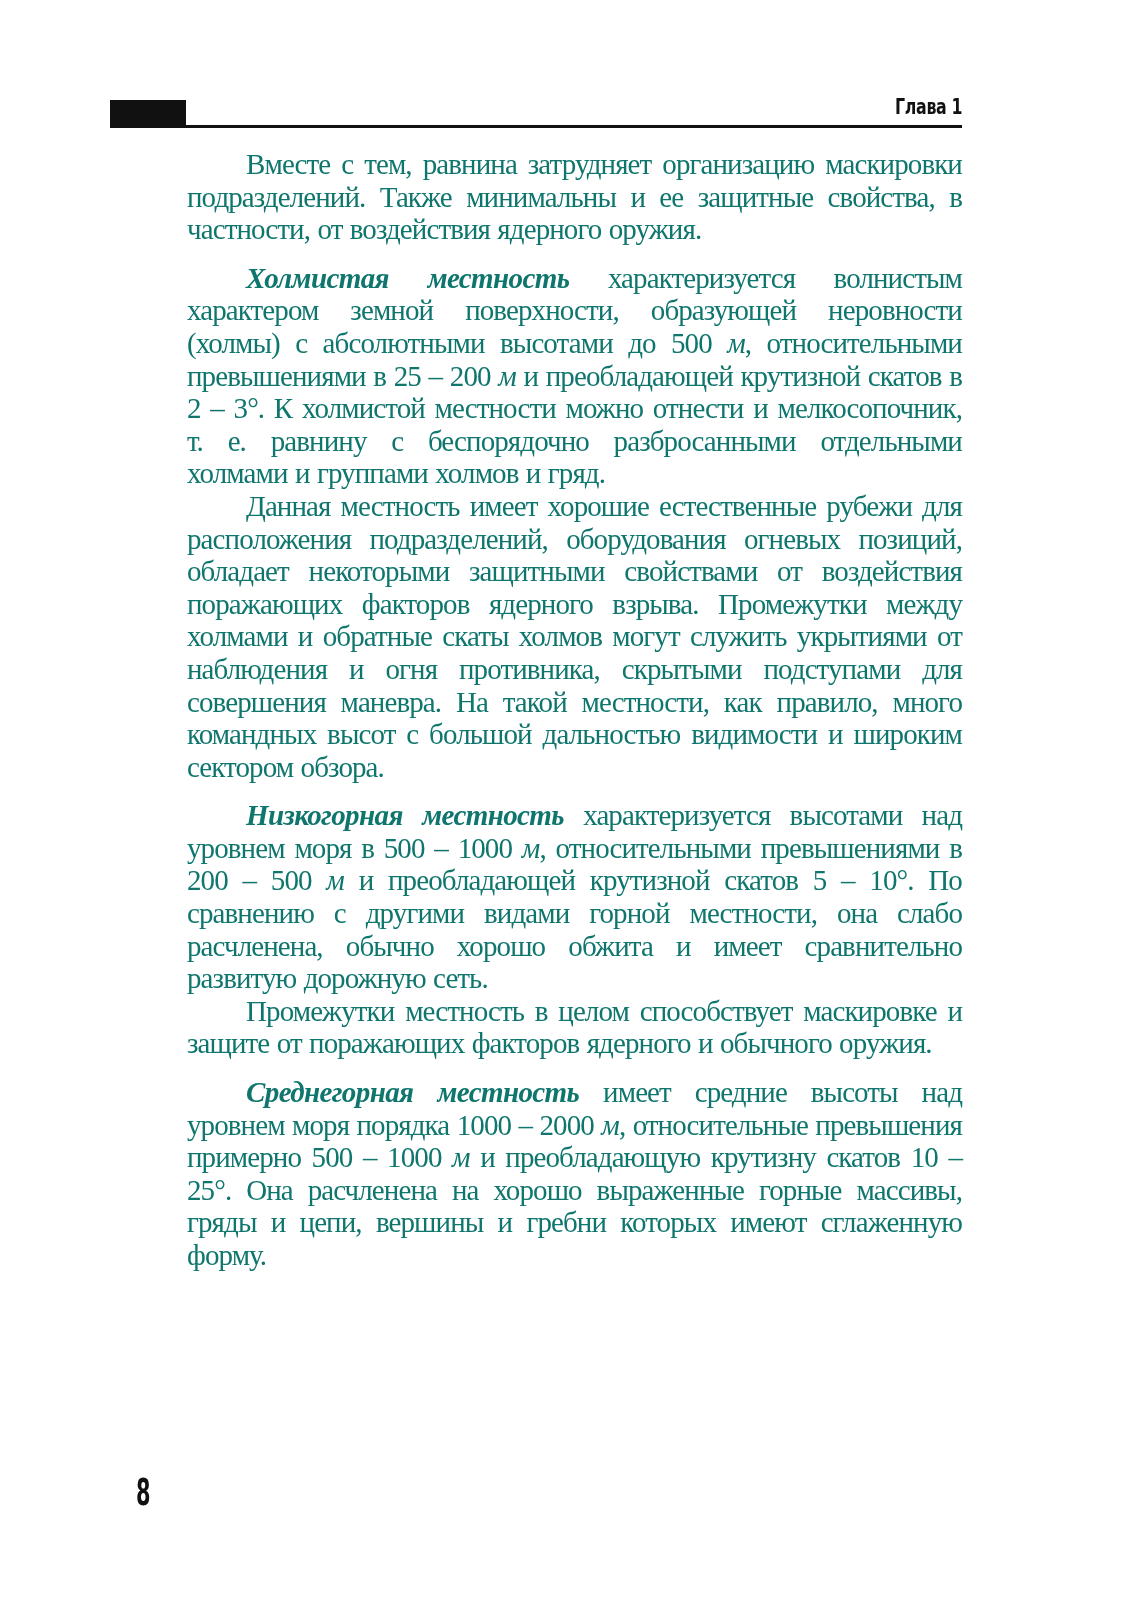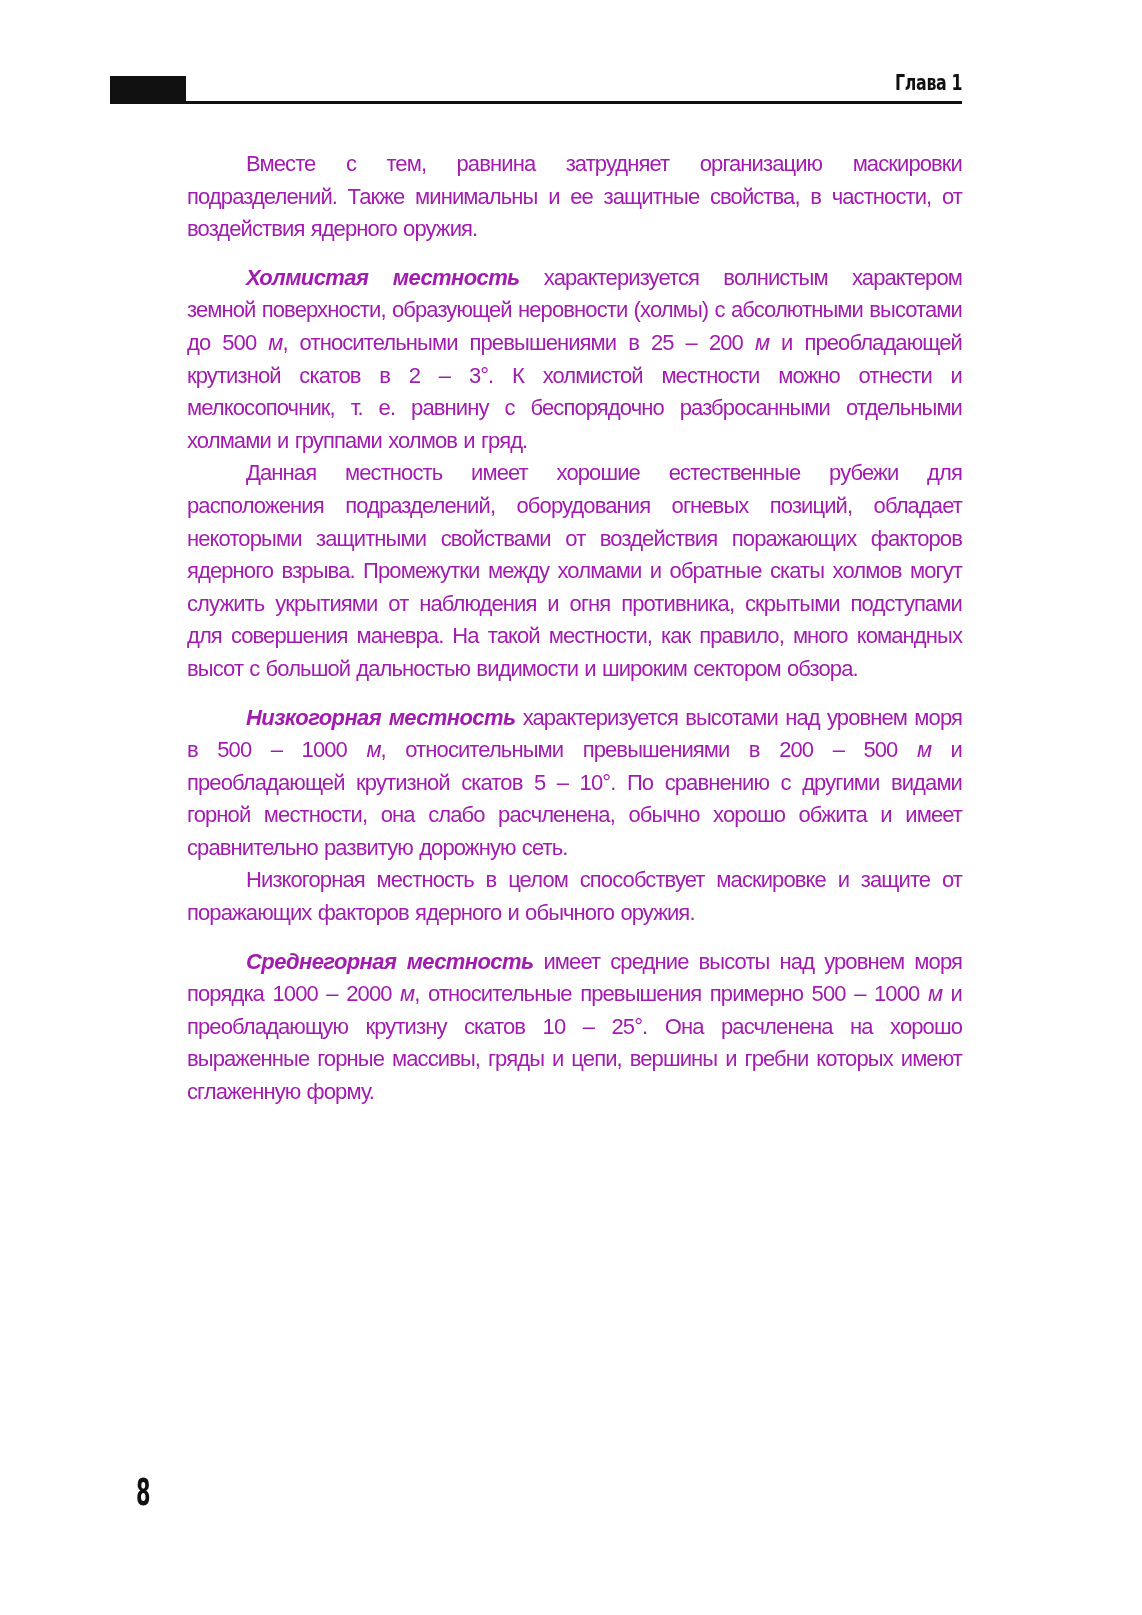--- a/index.html
+++ b/index.html
@@ -18,21 +18,21 @@
       position: absolute;
       left: 0; top: 0;
       width: 1142px;
       height: 1615px;
       background: #ffffff;
     }
     
     .running-head {
       position: absolute;
       left: 110px;
-      top: 68px;
+      top: 92px;
       width: 852px;
       height: 36px;
     }
     .head-block {
       position: absolute;
       left: 0;
       top: 8px;
       width: 76px;
       height: 28px;
       background: #111111;
@@ -57,24 +57,24 @@
       transform: scaleX(0.72);
       transform-origin: right center;
       color: #111111;
     }
     
     .text-column {
       position: absolute;
       left: 187px;
       top: 148px;
       width: 775px;
-      font-family: Liberation Sans, sans-serif;
-      font-size: 22px;
+      font-family: Liberation Serif, serif;
+      font-size: 29px;
       line-height: 32.6px;
-      color: #a21caf;
+      color: #0f766e;
       text-align: justify;
       letter-spacing: -0.9px;
       word-spacing: 1px;
     }
     .text-column p {
       margin: 0;
       text-indent: 59px;
       hyphens: auto;
     }
     .text-column p.section-start {
@@ -125,21 +125,21 @@
 
     <p>
       <span>Данная местность имеет хорошие естественные рубежи для расположения подразделений, оборудования огневых позиций, обладает некоторыми защитными свойствами от воздействия поражающих факторов ядерного взрыва. Промежутки между холмами и обратные скаты холмов могут служить укрытиями от наблюдения и огня противника, скрытыми подступами для совершения маневра. На такой местности, как правило, много командных высот с большой дальностью видимости и широким сектором обзора.</span>
     </p>
 
     <p class="section-start">
       <span class="term">Низкогорная местность</span><span> характеризуется высотами над уровнем моря в 500 – 1000 </span><span class="unit">м</span><span>, относительными превышениями в 200 – 500 </span><span class="unit">м</span><span> и преобладающей крутизной скатов 5 – 10°. По сравнению с другими видами горной местности, она слабо расчленена, обычно хорошо обжита и имеет сравнительно развитую дорожную сеть.</span>
     </p>
 
     <p>
-      <span>Низкогорная местность в целом способствует маскировке и защите от поражающих факторов ядерного и обычного оружия.</span>
+      <span>Промежутки местность в целом способствует маскировке и защите от поражающих факторов ядерного и обычного оружия.</span>
     </p>
 
     <p class="section-start">
       <span class="term">Среднегорная местность</span><span> имеет средние высоты над уровнем моря порядка 1000 – 2000 </span><span class="unit">м</span><span>, относительные превышения примерно 500 – 1000 </span><span class="unit">м</span><span> и преобладающую крутизну скатов 10 – 25°. Она расчленена на хорошо выраженные горные массивы, гряды и цепи, вершины и гребни которых имеют сглаженную форму.</span>
     </p>
 
   </div>
 
   <div class="page-number">8</div>
 

